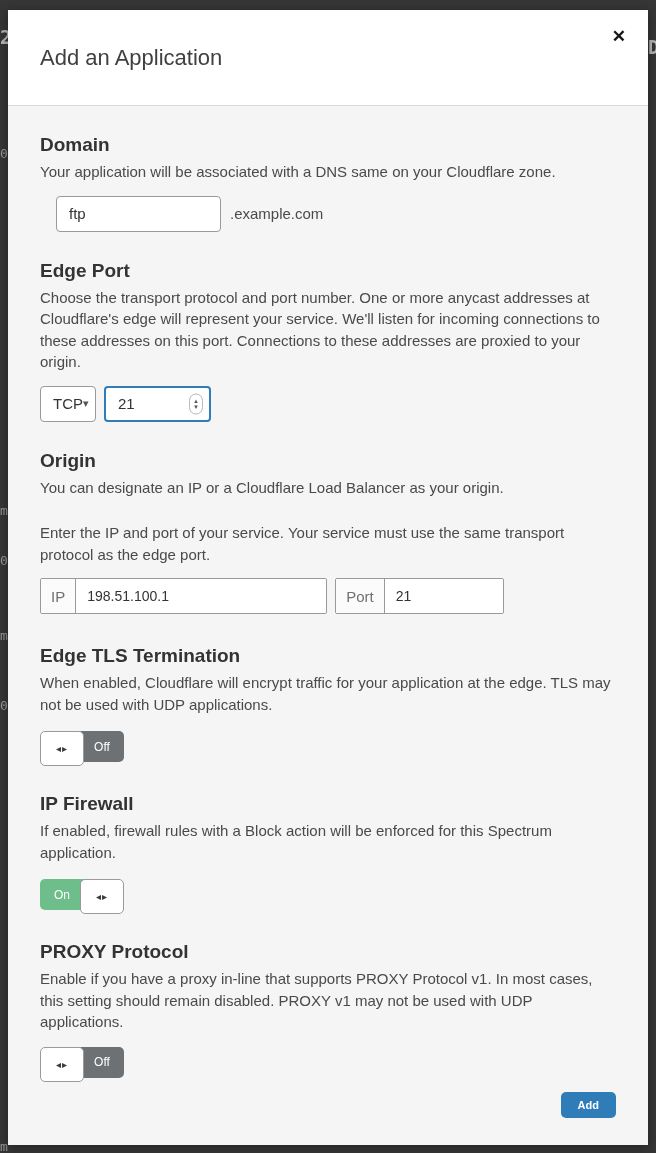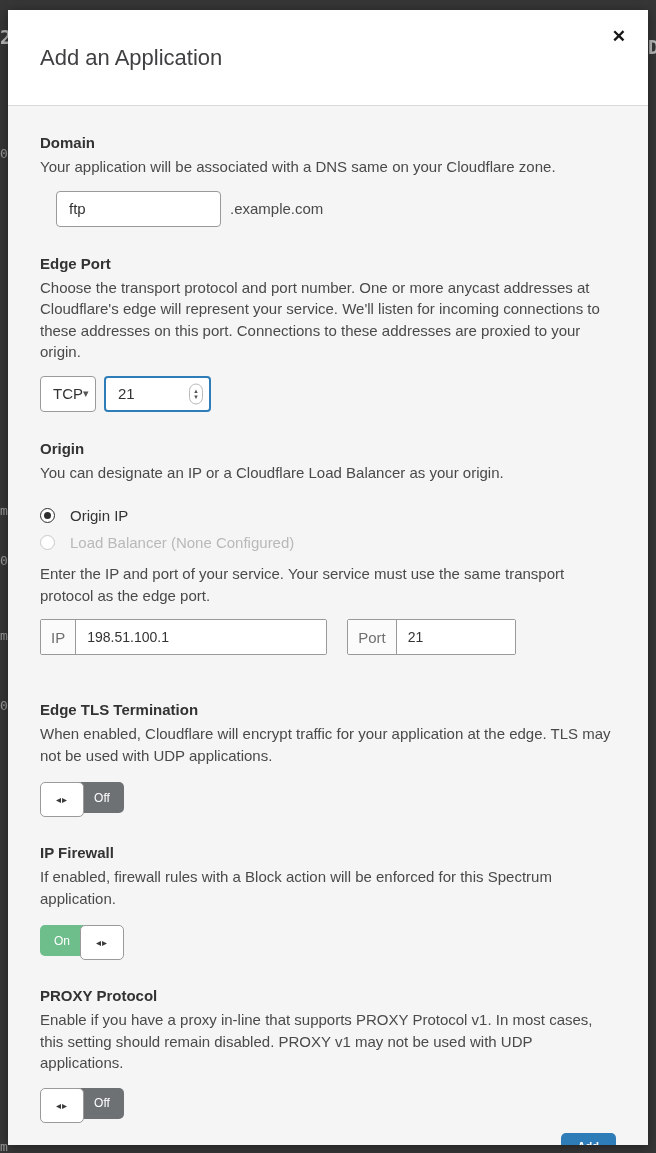--- a/index.html
+++ b/index.html
@@ -25,21 +25,21 @@
   .modal-header { position:relative; height:95px; background:#fff; flex:0 0 auto; }
   .modal-title { position:absolute; left:32px; top:35px; font-size:22px; color:#3f4041; font-weight:400; }
   .close-btn {
     position:absolute; right:22px; top:18px; font-size:17px; font-weight:bold;
     color:#151515; cursor:pointer; line-height:1;
   }
   .modal-body {
     flex:1 1 auto; background:#f5f5f6; border-top:1px solid #d9d9d9;
     padding:28px 32px 8px; color:#4a4a4a; font-size:15px; overflow:hidden;
   }
-  .section-label { font-size:15px; font-weight:bold; color:#333; margin-bottom:5px; }
+  .section-label { font-size:19px; font-weight:bold; color:#333; margin-bottom:5px; }
   .desc { line-height:21.5px; margin:0 0 13px; color:#4a4a4a; }
 
   
   .text-input {
     height:36px; border:1px solid #9a9a9a; border-radius:4px; background:#fff;
     font-family:"Liberation Sans", sans-serif; font-size:15px; color:#333; padding:0 12px; outline:none;
   }
   .domain-row { display:flex; align-items:center; margin-bottom:28px;padding-left:16px; }
   .domain-input { width:165px; }
   .domain-suffix { margin-left:9px; color:#4a4a4a; }
@@ -65,21 +65,21 @@
   .radio-circle {
     width:15px; height:15px; border-radius:50%; border:1.5px solid #2e2e2e; background:#fff;
     display:inline-flex; align-items:center; justify-content:center; flex:0 0 auto; cursor:pointer;
   }
   .radio-circle .dot { width:7px; height:7px; border-radius:50%; background:#2e2e2e; }
   .radio-row.disabled .radio-circle { border-color:#c9c9c9; cursor:default; }
   .radio-label { margin-left:15px; color:#333; }
   .radio-row.disabled .radio-label { color:#b9b9b9; }
   .radio-group { margin-bottom:12px; margin-top:2px; }
 
-  .ipport-row { display:flex; gap:20px; margin-bottom:46px; margin-top:3px; }
+  .ipport-row { display:flex; gap:8px; margin-bottom:31px; margin-top:3px; }
   .input-group {
     display:flex; height:36px; border:1px solid #9a9a9a; border-radius:2px; background:#fff; overflow:hidden;
   }
   .group-prefix {
     display:flex; align-items:center; padding:0 10px; background:#fbfbfb;
     border-right:1px solid #9a9a9a; color:#707070;
   }
   .group-input { border:none; outline:none; font-family:"Liberation Sans",sans-serif; font-size:14px; color:#333; padding:0 11px; background:#fff; }
   .ip-group .group-input { width:250px; }
   .port-group .group-input { width:118px; }
@@ -149,32 +149,20 @@
         <input class="text-input number-input" type="text" value="21" style="">
         <span class="spinner">
           <span>▲</span>
           <span>▼</span>
         </span>
       </div>
     </div>
 
     <div class="section-label">Origin</div>
     <p class="desc" style="margin-bottom:24px">You can designate an IP or a Cloudflare Load Balancer as your origin.</p>
-    <div class="radio-group">
-      <div class="radio-row">
-        <span class="radio-circle">
-            <span class="dot"></span>
-          </span>
-        <span class="radio-label">Origin IP</span>
-      </div>
-      <div class="radio-row disabled">
-        <span class="radio-circle"></span>
-        <span class="radio-label">Load Balancer (None Configured)</span>
-      </div>
-    </div>
     <p class="desc">Enter the IP and port of your service. Your service must use the same transport protocol as the edge port.</p>
     <div class="ipport-row">
       <div class="input-group ip-group">
         <span class="group-prefix">IP</span>
         <input class="group-input" type="text" value="198.51.100.1" style="">
       </div>
       <div class="input-group port-group">
         <span class="group-prefix">Port</span>
         <input class="group-input" type="text" value="21" style="">
       </div>

